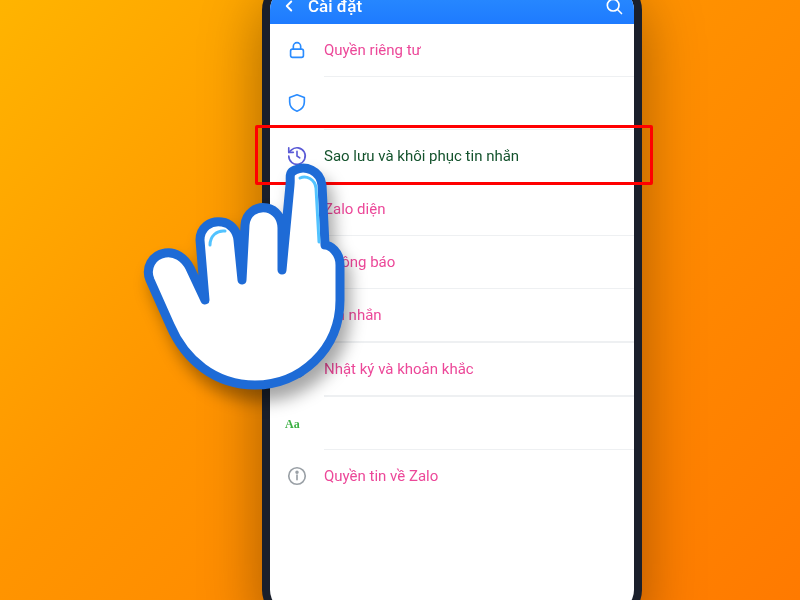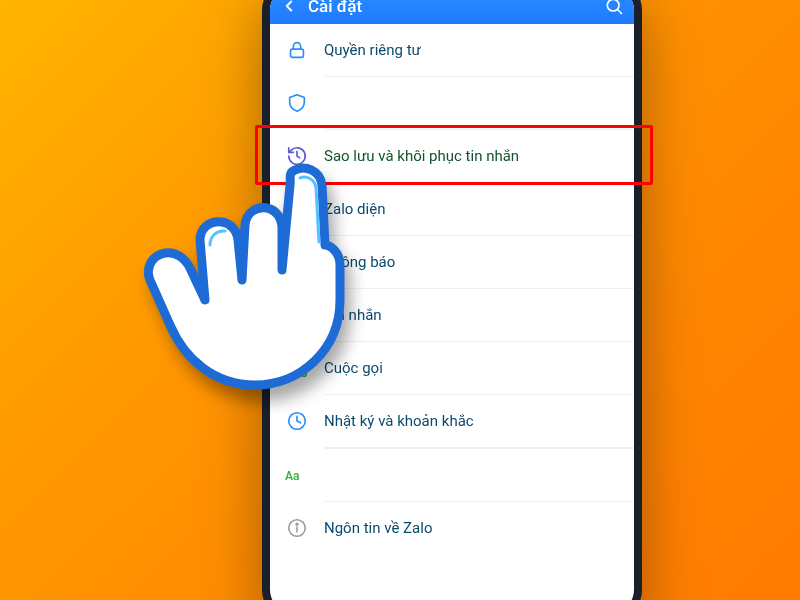--- a/index.html
+++ b/index.html
@@ -56,24 +56,25 @@
     cursor: pointer;
   }
   .row .ic {
     width: 26px;
     height: 26px;
     display: flex;
     align-items: center;
     justify-content: center;
     margin-right: 14px;
     flex-shrink: 0;
+    font-family: Liberation Serif, serif;
   }
   .row .label {
     font-size: 15px;
-    color: #0c4a6e;
+    color: #ec4899;
   }
   .divider {
     height: 1px;
     background: #eef0f2;
     margin-left: 54px;
   }
   .row.highlighted .ic svg { stroke:#5b5bd6; color:#5b5bd6; }
   .row.highlighted .label { color:#14532d; }
   .ic svg { display:block; }
 
@@ -184,28 +185,20 @@
           <svg width="22" height="22" viewBox="0 0 24 24" fill="none" stroke="#2a8cff" stroke-width="1.8" stroke-linecap="round" stroke-linejoin="round">
               <path d="M21 12a8 8 0 0 1-11.8 7L4 20l1-4.5A8 8 0 1 1 21 12z"></path>
               <line x1="8" y1="10" x2="16" y2="10"></line>
               <line x1="8" y1="14" x2="13" y2="14"></line>
             </svg>
         </span>
         <span class="label">Tin nhắn</span>
       </div>
       <div class="divider"></div>
 
-      <div class="row">
-        <span class="ic">
-          <svg width="22" height="22" viewBox="0 0 24 24" fill="none" stroke="#3cb043" stroke-width="1.8" stroke-linecap="round" stroke-linejoin="round">
-              <path d="M22 17v2a2 2 0 0 1-2.2 2 19 19 0 0 1-8.3-3 19 19 0 0 1-5.5-5.5A19 19 0 0 1 3 4.2 2 2 0 0 1 5 2h2a2 2 0 0 1 2 1.7c.1.9.3 1.8.6 2.6a2 2 0 0 1-.5 2.1L8 9.5a15 15 0 0 0 6.5 6.5l1.1-1.1a2 2 0 0 1 2.1-.5c.8.3 1.7.5 2.6.6A2 2 0 0 1 22 17z"></path>
-            </svg>
-        </span>
-        <span class="label">Cuộc gọi</span>
-      </div>
       <div class="divider"></div>
 
       <div class="row">
         <span class="ic">
           <svg width="22" height="22" viewBox="0 0 24 24" fill="none" stroke="#2a8cff" stroke-width="1.8" stroke-linecap="round" stroke-linejoin="round">
               <circle cx="12" cy="12" r="9"></circle>
               <polyline points="12 7 12 12 16 14"></polyline>
             </svg>
         </span>
         <span class="label">Nhật ký và khoản khắc</span>
@@ -224,21 +217,21 @@
       <div class="divider"></div>
 
       <div class="row">
         <span class="ic">
           <svg width="22" height="22" viewBox="0 0 24 24" fill="none" stroke="#9aa0a6" stroke-width="1.8" stroke-linecap="round" stroke-linejoin="round">
               <circle cx="12" cy="12" r="9"></circle>
               <line x1="12" y1="11" x2="12" y2="16"></line>
               <circle cx="12" cy="8" r="1" fill="#9aa0a6"></circle>
             </svg>
         </span>
-        <span class="label">Ngôn tin về Zalo</span>
+        <span class="label">Quyền tin về Zalo</span>
       </div>
 
     </div>
   </div>
 </div>
 
 <div class="red-box"></div>
 
 <svg class="hand" viewBox="0 0 230 250">
   <g fill="#ffffff" stroke="#1e6bd6" stroke-width="9" stroke-linejoin="round" stroke-linecap="round">

